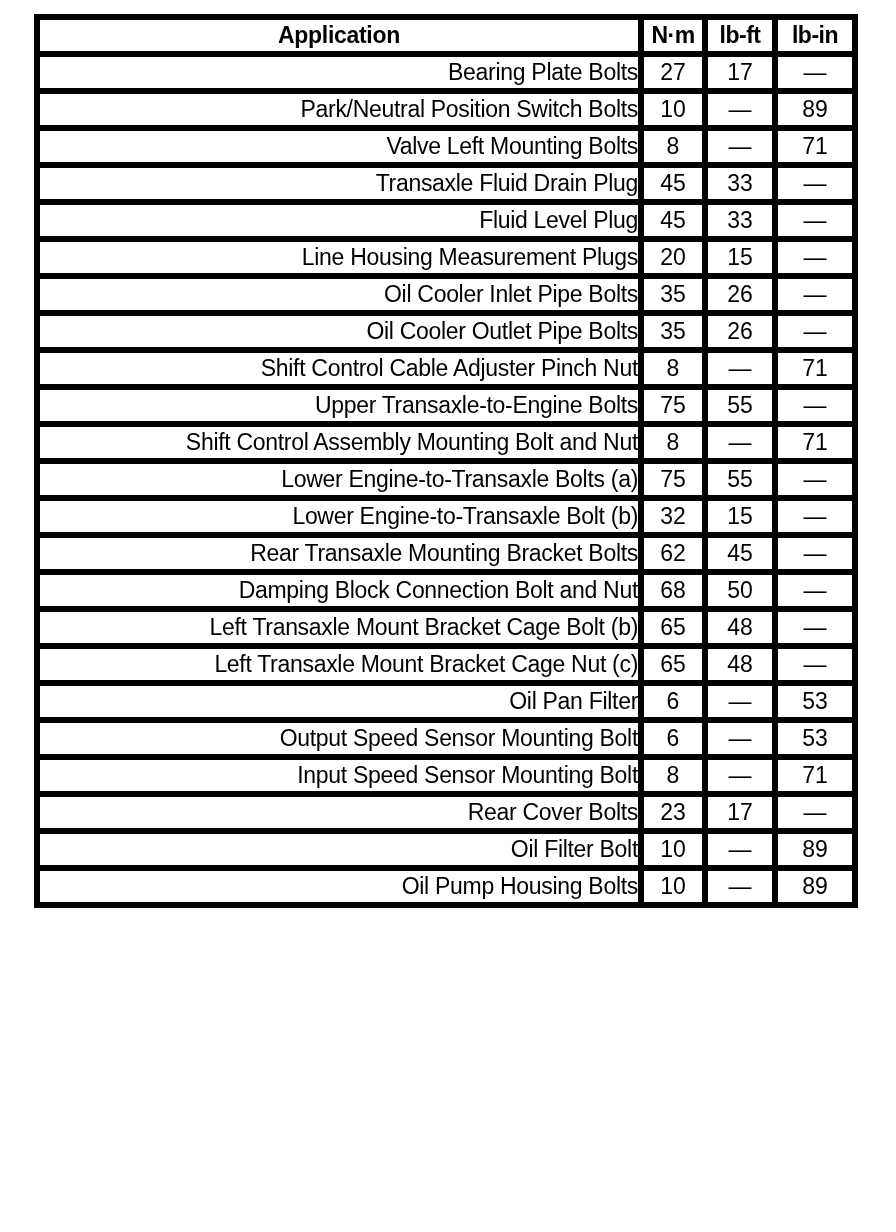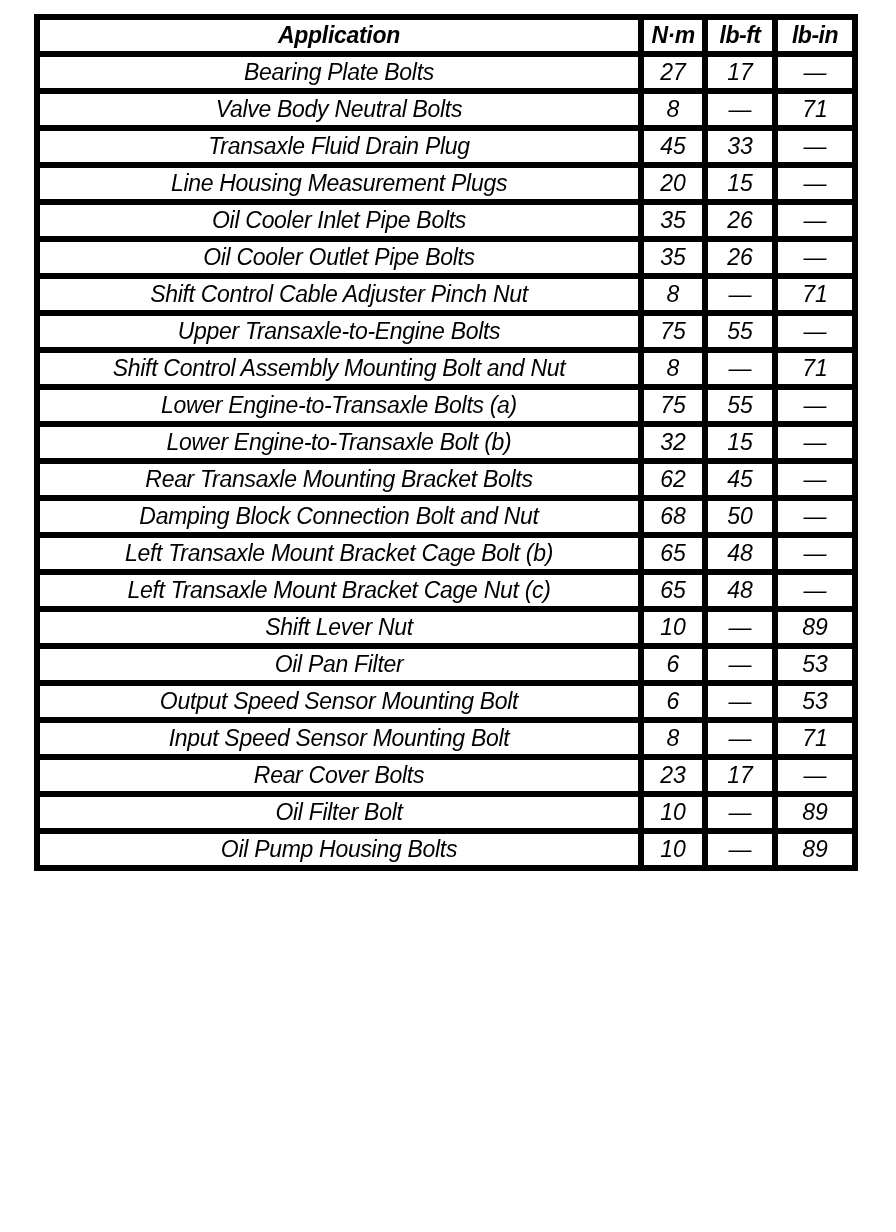--- a/index.html
+++ b/index.html
@@ -13,21 +13,20 @@
   .page {
     padding: 14px 0 0 34px;
   }
   table.torque-table {
     border-collapse: separate;
     border-spacing: 0;
     border: 3px solid #000000;
     table-layout: fixed;
     width: 818px;
     background: #ffffff;
-    font-style: italic;
   }
   table.torque-table th,
   table.torque-table td {
     border: 3px solid #000000;
     box-sizing: border-box;
     height: 37px;
     padding: 0;
     font-family: "Liberation Sans", "DejaVu Sans", sans-serif;
     font-size: 23px;
     color: #000000;
@@ -46,21 +45,21 @@
   th.val-col {
     font-weight: bold;
     text-align: center;
     font-size: 24px;
     letter-spacing: -0.5px;
   }
   th.col-nm   { width: 64px; }
   th.col-lbft { width: 70px; }
   th.col-lbin { width: 80px; }
   td.app-cell {
-    text-align: center;
+    text-align: right;
     padding-left: 8px;
     letter-spacing: -0.3px;
   }
   td.val-cell {
     text-align: center;
   }
 </style>
 </head>
 <body>
 
@@ -75,32 +74,44 @@
       </tr>
     </thead>
     <tbody id="table-body">
         <tr>
           <td class="app-cell">Bearing Plate Bolts</td>
           <td class="val-cell">27</td>
           <td class="val-cell">17</td>
           <td class="val-cell">—</td>
         </tr>
         <tr>
-          <td class="app-cell">Valve Body Neutral Bolts</td>
+          <td class="app-cell">Park/Neutral Position Switch Bolts</td>
+          <td class="val-cell">10</td>
+          <td class="val-cell">—</td>
+          <td class="val-cell">89</td>
+        </tr>
+        <tr>
+          <td class="app-cell">Valve Left Mounting Bolts</td>
           <td class="val-cell">8</td>
           <td class="val-cell">—</td>
           <td class="val-cell">71</td>
         </tr>
         <tr>
           <td class="app-cell">Transaxle Fluid Drain Plug</td>
           <td class="val-cell">45</td>
           <td class="val-cell">33</td>
           <td class="val-cell">—</td>
         </tr>
         <tr>
+          <td class="app-cell">Fluid Level Plug</td>
+          <td class="val-cell">45</td>
+          <td class="val-cell">33</td>
+          <td class="val-cell">—</td>
+        </tr>
+        <tr>
           <td class="app-cell">Line Housing Measurement Plugs</td>
           <td class="val-cell">20</td>
           <td class="val-cell">15</td>
           <td class="val-cell">—</td>
         </tr>
         <tr>
           <td class="app-cell">Oil Cooler Inlet Pipe Bolts</td>
           <td class="val-cell">35</td>
           <td class="val-cell">26</td>
           <td class="val-cell">—</td>
@@ -157,26 +168,20 @@
           <td class="app-cell">Left Transaxle Mount Bracket Cage Bolt (b)</td>
           <td class="val-cell">65</td>
           <td class="val-cell">48</td>
           <td class="val-cell">—</td>
         </tr>
         <tr>
           <td class="app-cell">Left Transaxle Mount Bracket Cage Nut (c)</td>
           <td class="val-cell">65</td>
           <td class="val-cell">48</td>
           <td class="val-cell">—</td>
-        </tr>
-        <tr>
-          <td class="app-cell">Shift Lever Nut</td>
-          <td class="val-cell">10</td>
-          <td class="val-cell">—</td>
-          <td class="val-cell">89</td>
         </tr>
         <tr>
           <td class="app-cell">Oil Pan Filter</td>
           <td class="val-cell">6</td>
           <td class="val-cell">—</td>
           <td class="val-cell">53</td>
         </tr>
         <tr>
           <td class="app-cell">Output Speed Sensor Mounting Bolt</td>
           <td class="val-cell">6</td>

